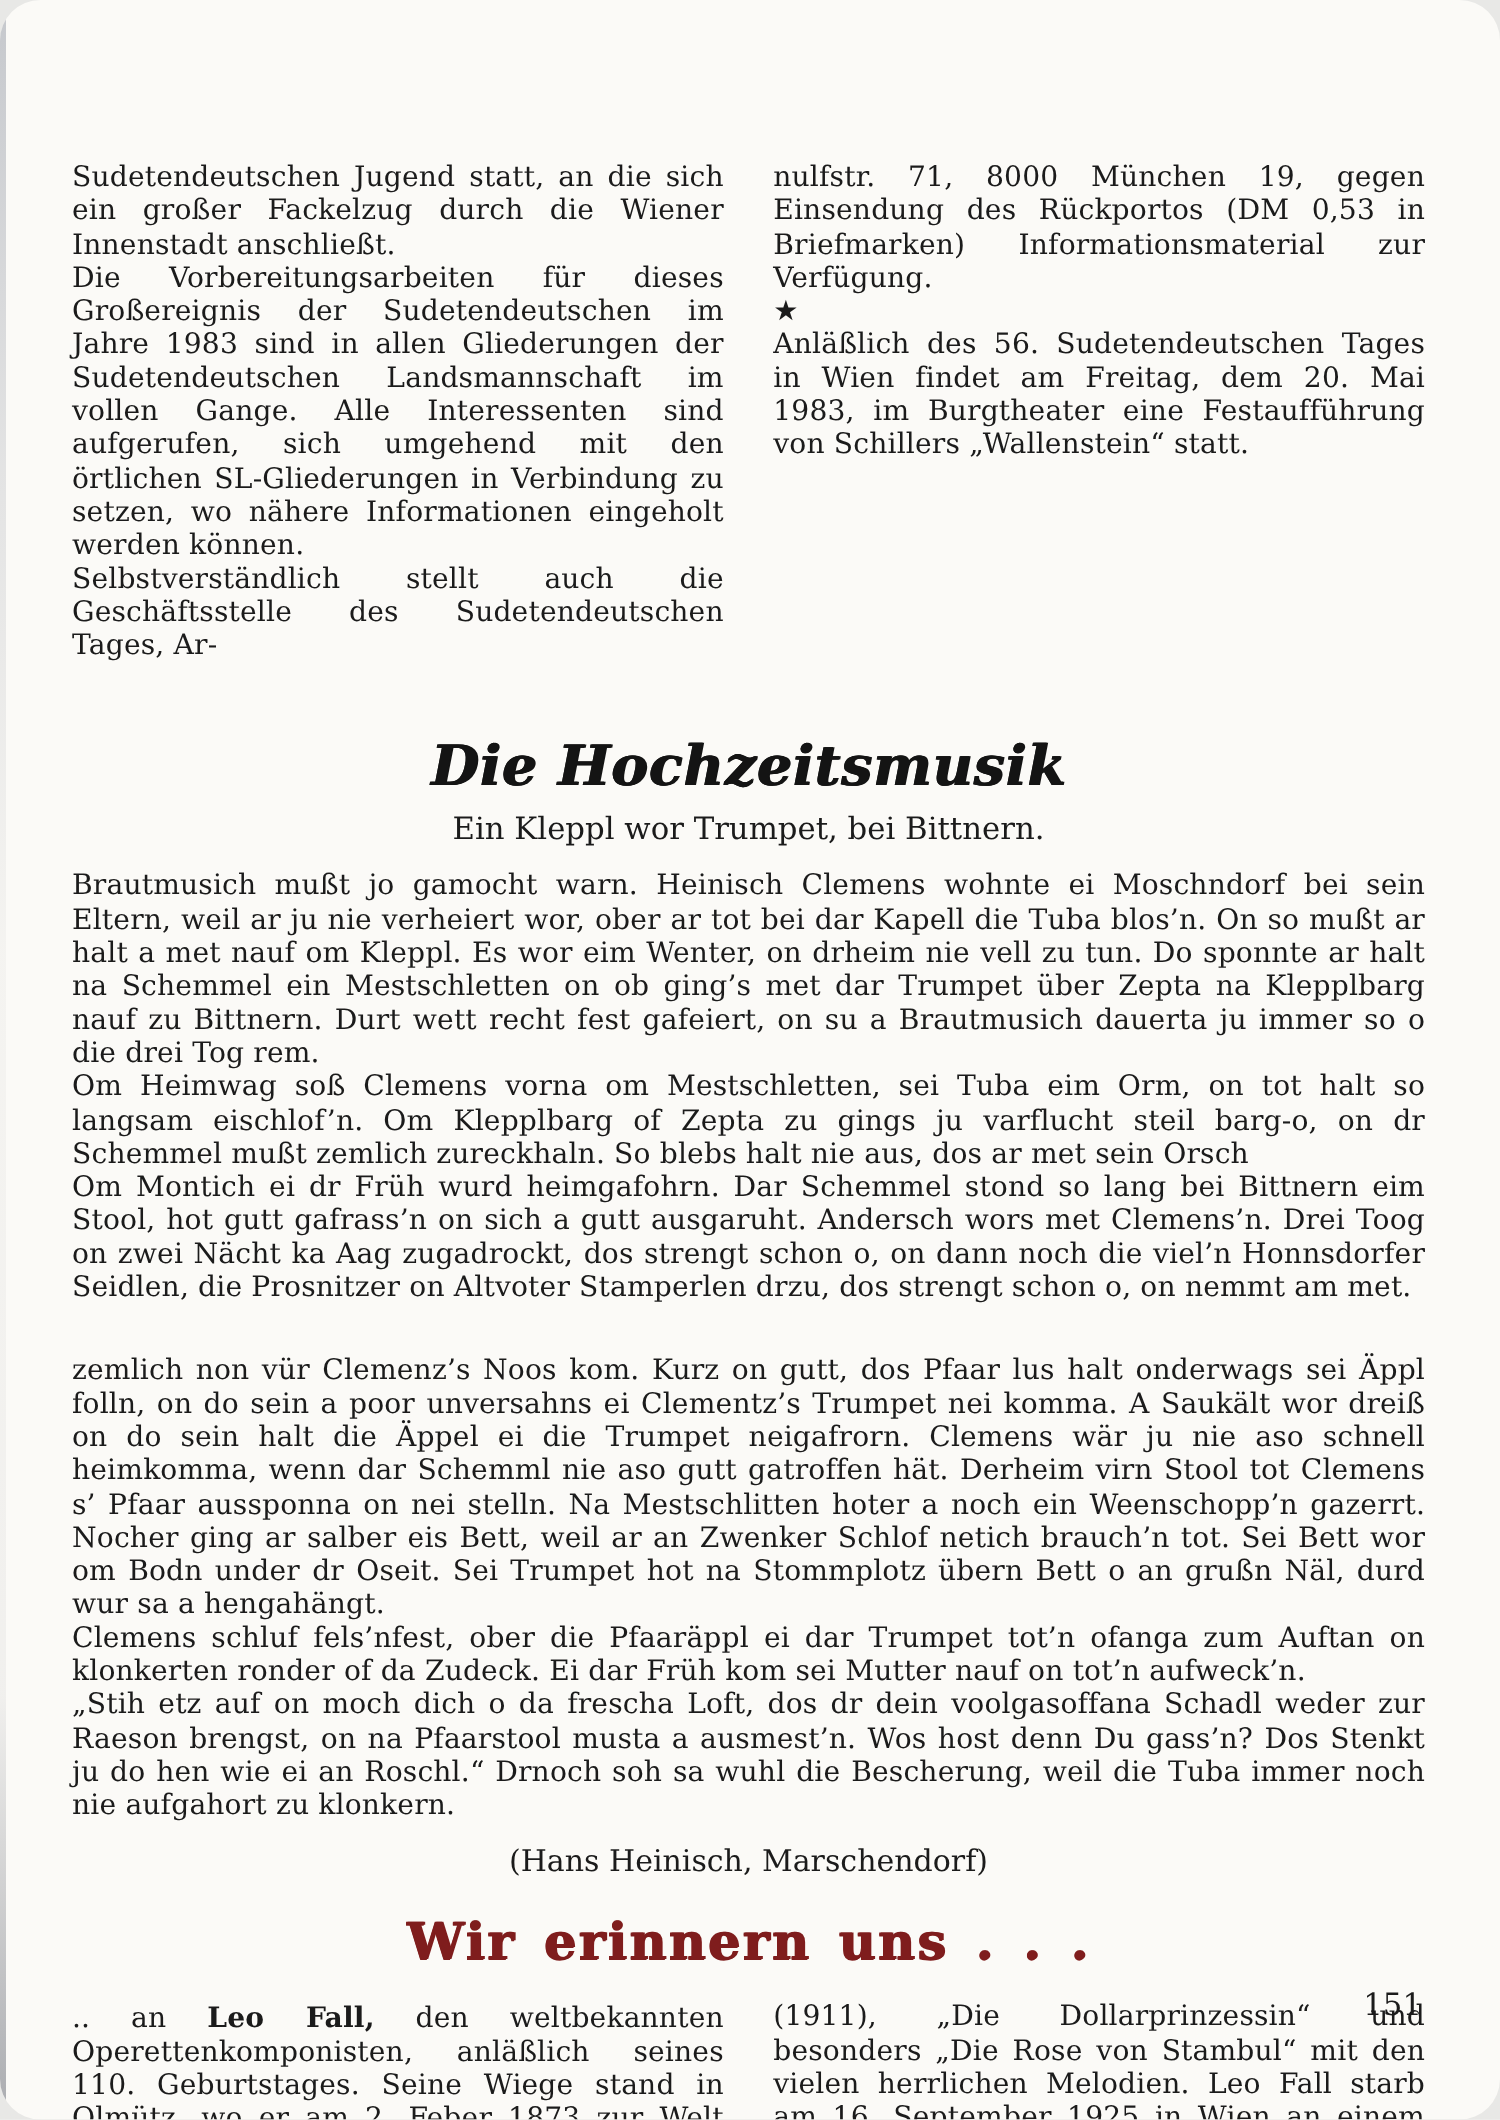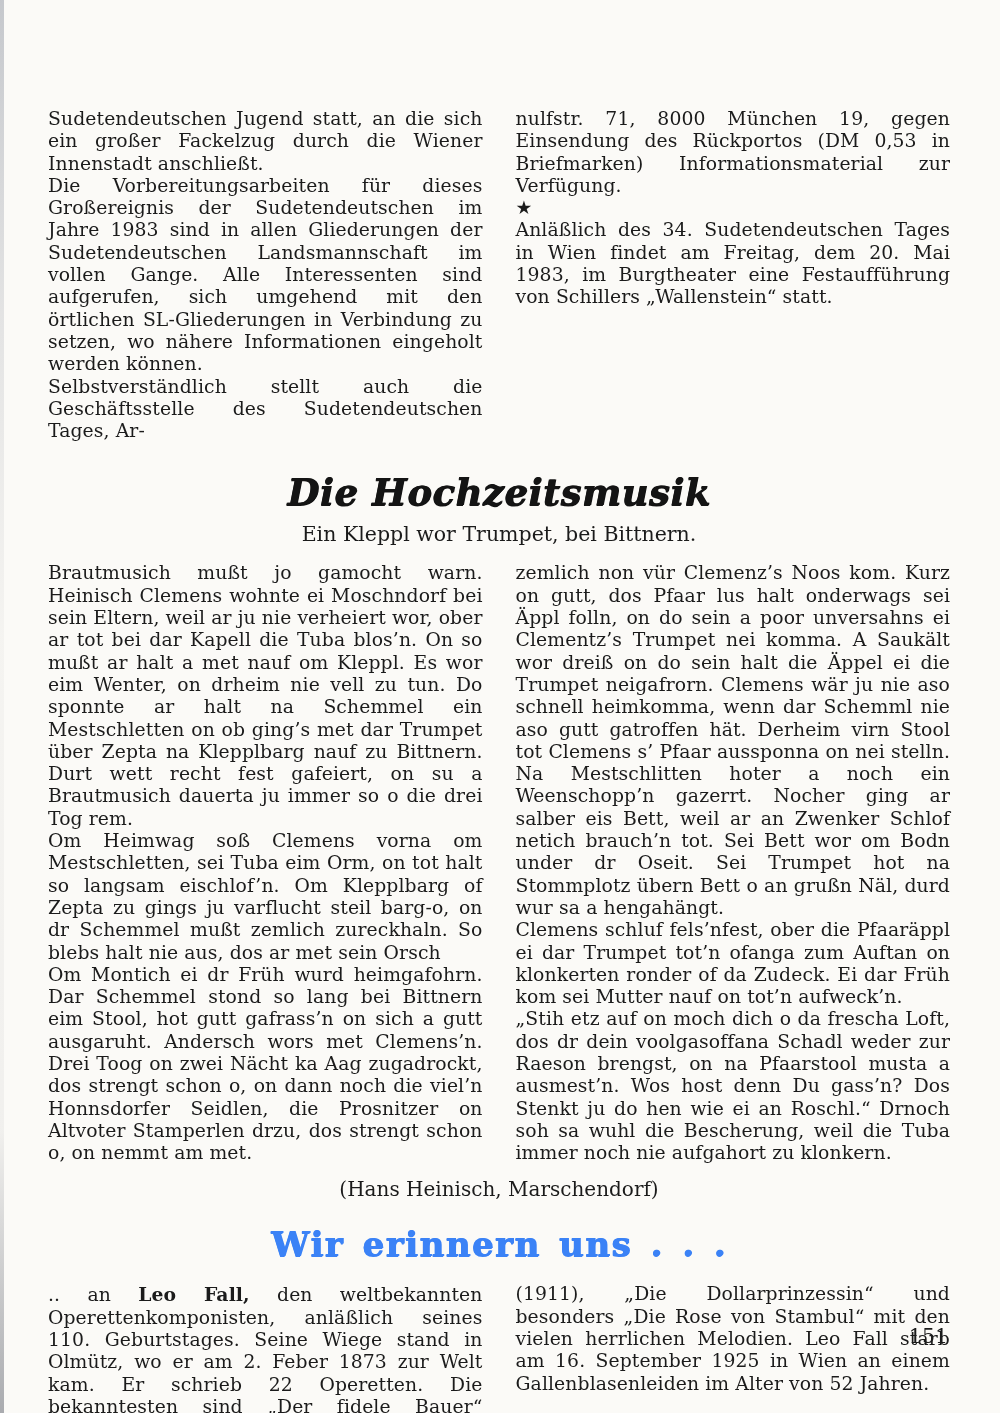--- a/index.html
+++ b/index.html
@@ -4,20 +4,21 @@
 <style>
   html,body{margin:0;padding:0;background:#e8e8e6;}
   .page{
     position:relative;
     width:1000px;height:1413px;
     margin:0 auto;
     background:#fbfaf7;
     font-family:"DejaVu Serif","Liberation Serif",serif;
     color:#1b1b1b;
     overflow:hidden;
+    border-radius:27px;
   }
   .scan-edge{
     position:absolute;left:0;top:0;width:4px;height:100%;
     background:linear-gradient(to bottom,
       rgba(110,118,135,0.38) 0%,
       rgba(130,135,148,0.20) 22%,
       rgba(160,160,160,0.07) 45%,
       rgba(150,150,155,0.10) 80%,
       rgba(70,75,88,0.45) 100%);
   }
@@ -31,52 +32,52 @@
     text-align:justify;
     letter-spacing:0.1px;
   }
   .star-line{
     text-align:center;
     font-size:17px;
     line-height:22.3px;
     margin:0;
   }
   .h-fat-italic{
-    margin:30px 0 0 0;
+    margin:48px 0 0 0;
     text-align:center;
     font-size:37px;
     line-height:40px;
     font-weight:bold;
     font-style:italic;
     letter-spacing:0.5px;
     color:#141414;
     text-shadow:0.9px 0 0 currentColor, 0 0.5px 0 currentColor;
   }
   .subtitle{
     margin:10px 0 0 0;
     text-align:center;
     font-size:20.5px;
     line-height:24px;
   }
-  .story{margin-top:16px;}
+  .story{margin-top:16px;flex-direction:column;}
   .attribution{
     margin:13px 0 0 0;
     text-align:center;
     font-size:20px;
     line-height:24px;
   }
   .h-fat{
     margin:24px 0 0 0;
     text-align:center;
     font-size:34px;
     line-height:38px;
     font-weight:bold;
     letter-spacing:1.5px;
     word-spacing:5px;
-    color:#3b82f6;
+    color:#7f1d1d;
     text-shadow:1px 0 0 currentColor, 0 0.6px 0 currentColor;
   }
   .bottom{margin-top:20px;}
   .page-number{
     position:absolute;
     top:1324px;right:52px;
     font-size:20.5px;
     line-height:24px;
   }
   strong{font-weight:bold;}
@@ -91,21 +92,21 @@
 
     <div class="cols body-text">
       <div class="col">
         <p>Sudetendeutschen Jugend statt, an die sich ein großer Fackelzug durch die Wiener Innenstadt anschließt.</p>
         <p>Die Vorbereitungsarbeiten für dieses Großereignis der Sudetendeutschen im Jahre 1983 sind in allen Gliederungen der Sudetendeutschen Landsmannschaft im vollen Gange. Alle Interessenten sind aufgerufen, sich umgehend mit den örtlichen SL-Gliederungen in Verbindung zu setzen, wo nähere Informationen eingeholt werden können.</p>
         <p>Selbstverständlich stellt auch die Geschäftsstelle des Sudetendeutschen Tages, Ar-</p>
       </div>
       <div class="col">
         <p>nulfstr. 71, 8000 München 19, gegen Einsendung des Rückportos (DM 0,53 in Briefmarken) Informationsmaterial zur Verfügung.</p>
         <p class="star-line">★</p>
-        <p>Anläßlich des 34. Sudetendeutschen Tages in Wien findet am Freitag, dem 20. Mai 1983, im Burgtheater eine Festaufführung von Schillers „Wallenstein“ statt.</p>
+        <p>Anläßlich des 56. Sudetendeutschen Tages in Wien findet am Freitag, dem 20. Mai 1983, im Burgtheater eine Festaufführung von Schillers „Wallenstein“ statt.</p>
       </div>
     </div>
 
     <h1 class="h-fat-italic">Die Hochzeitsmusik</h1>
     <p class="subtitle">Ein Kleppl wor Trumpet, bei Bittnern.</p>
 
     <div class="cols body-text story">
       <div class="col">
         <p>Brautmusich mußt jo gamocht warn. Heinisch Clemens wohnte ei Moschndorf bei sein Eltern, weil ar ju nie verheiert wor, ober ar tot bei dar Kapell die Tuba blos’n. On so mußt ar halt a met nauf om Kleppl. Es wor eim Wenter, on drheim nie vell zu tun. Do sponnte ar halt na Schemmel ein Mestschletten on ob ging’s met dar Trumpet über Zepta na Klepplbarg nauf zu Bittnern. Durt wett recht fest gafeiert, on su a Brautmusich dauerta ju immer so o die drei Tog rem.</p>
         <p>Om Heimwag soß Clemens vorna om Mestschletten, sei Tuba eim Orm, on tot halt so langsam eischlof’n. Om Klepplbarg of Zepta zu gings ju varflucht steil barg-o, on dr Schemmel mußt zemlich zureckhaln. So blebs halt nie aus, dos ar met sein Orsch</p>

